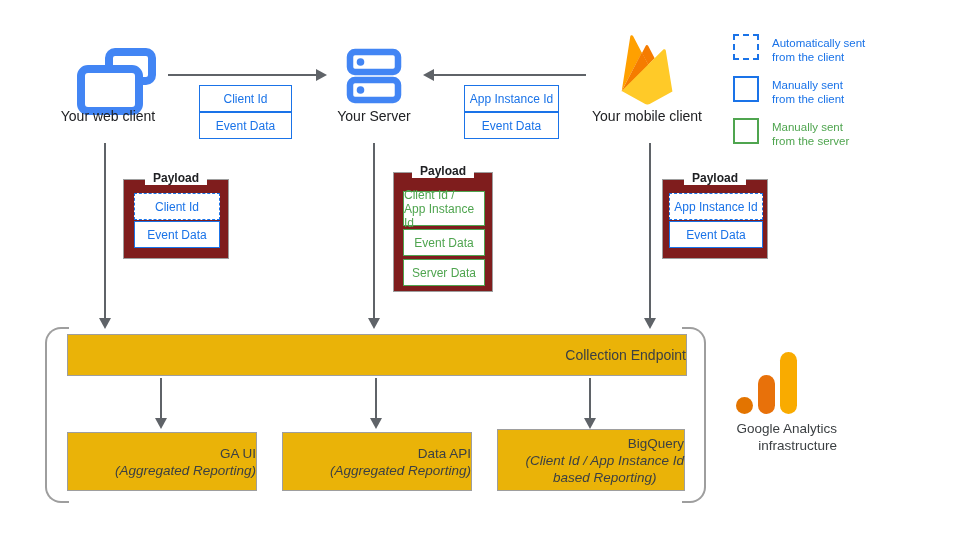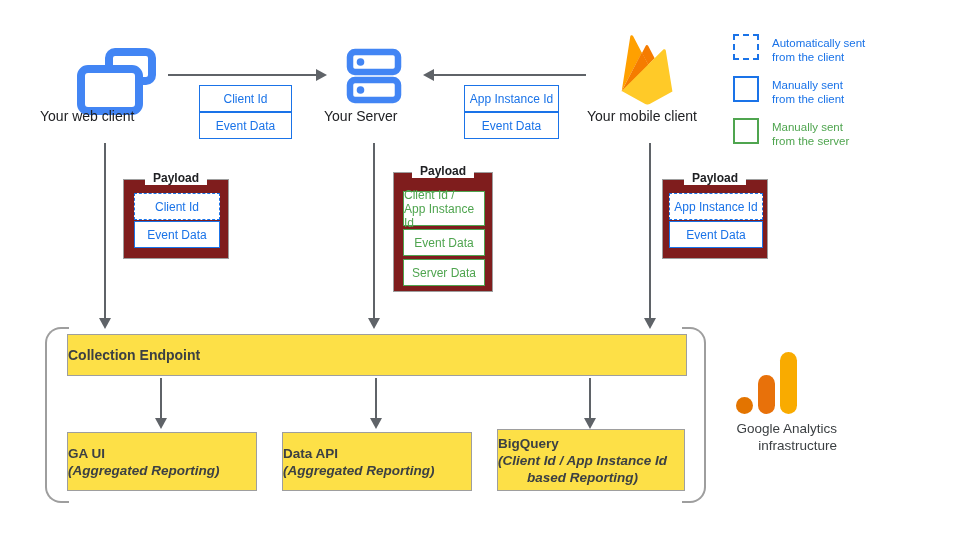--- a/index.html
+++ b/index.html
@@ -1,21 +1,21 @@
 <!DOCTYPE html>
 <html><head>
 <meta charset="utf-8">
 <style>
   html,body{margin:0;padding:0;background:#fff;}
   body{font-family:"Liberation Sans","DejaVu Sans",sans-serif;color:#202124;}
   .canvas{position:relative;width:960px;height:540px;background:#fff;overflow:hidden;}
   .abs{position:absolute;}
 
   
-  .node-label{font-size:14px;font-weight:500;color:#202124;}
+  .node-label{font-size:14px;font-weight:500;color:#202124;text-align:center;}
 
   
   .harrow{position:absolute;height:2px;background:#5f6368;}
   .harrow.right::after{content:"";position:absolute;right:-11px;top:-5px;
     border-top:6px solid transparent;border-bottom:6px solid transparent;border-left:11px solid #5f6368;}
   .harrow.left::before{content:"";position:absolute;left:-11px;top:-5px;
     border-top:6px solid transparent;border-bottom:6px solid transparent;border-right:11px solid #5f6368;}
   .varrow{position:absolute;width:2px;background:#5f6368;}
   .varrow::after{content:"";position:absolute;bottom:-11px;left:-5px;
     border-left:6px solid transparent;border-right:6px solid transparent;border-top:11px solid #5f6368;}
@@ -41,23 +41,23 @@
   .p-item{position:absolute;display:flex;align-items:center;justify-content:center;
     background:#fff;font-size:12px;font-weight:500;text-align:left;white-space:pre-line;line-height:14px;}
   .p-item.dashed-blue{border:1.5px dashed #1a73e8;color:#1a73e8;}
   .p-item.solid-blue{border:1.5px solid #1a73e8;color:#1a73e8;}
   .p-item.solid-green{border:1.5px solid #4FA54F;color:#4FA54F;}
 
   
   .bracket{position:absolute;width:24px;height:176px;border:2px solid #9e9e9e;box-sizing:border-box;}
   .bracket.left{border-right:none;border-radius:16px 0 0 16px;}
   .bracket.right{border-left:none;border-radius:0 16px 16px 0;}
-  .gray-box{position:absolute;border:1.4px solid #9e9e9e;background:#fde047;
-    display:flex;flex-direction:column;align-items:flex-start;justify-content:center;
-    color:#3c4043;font-size:13.5px;line-height:17px;text-align:center;font-weight:bold;}
+  .gray-box{position:absolute;border:1.4px solid #9e9e9e;background:#eab308;
+    display:flex;flex-direction:column;align-items:flex-end;justify-content:center;
+    color:#3c4043;font-size:13.5px;line-height:17px;text-align:center;}
   .gray-box .sub{font-style:italic;white-space:pre-line;}
 
   .caption{position:absolute;text-align:right;color:#3c4043;font-size:13.5px;line-height:17px;}
 </style>
 </head>
 <body>
 
 <div class="canvas">
 
   <svg class="abs" style="left:76px;top:46px;" width="80" height="70" viewBox="0 0 80 70">

